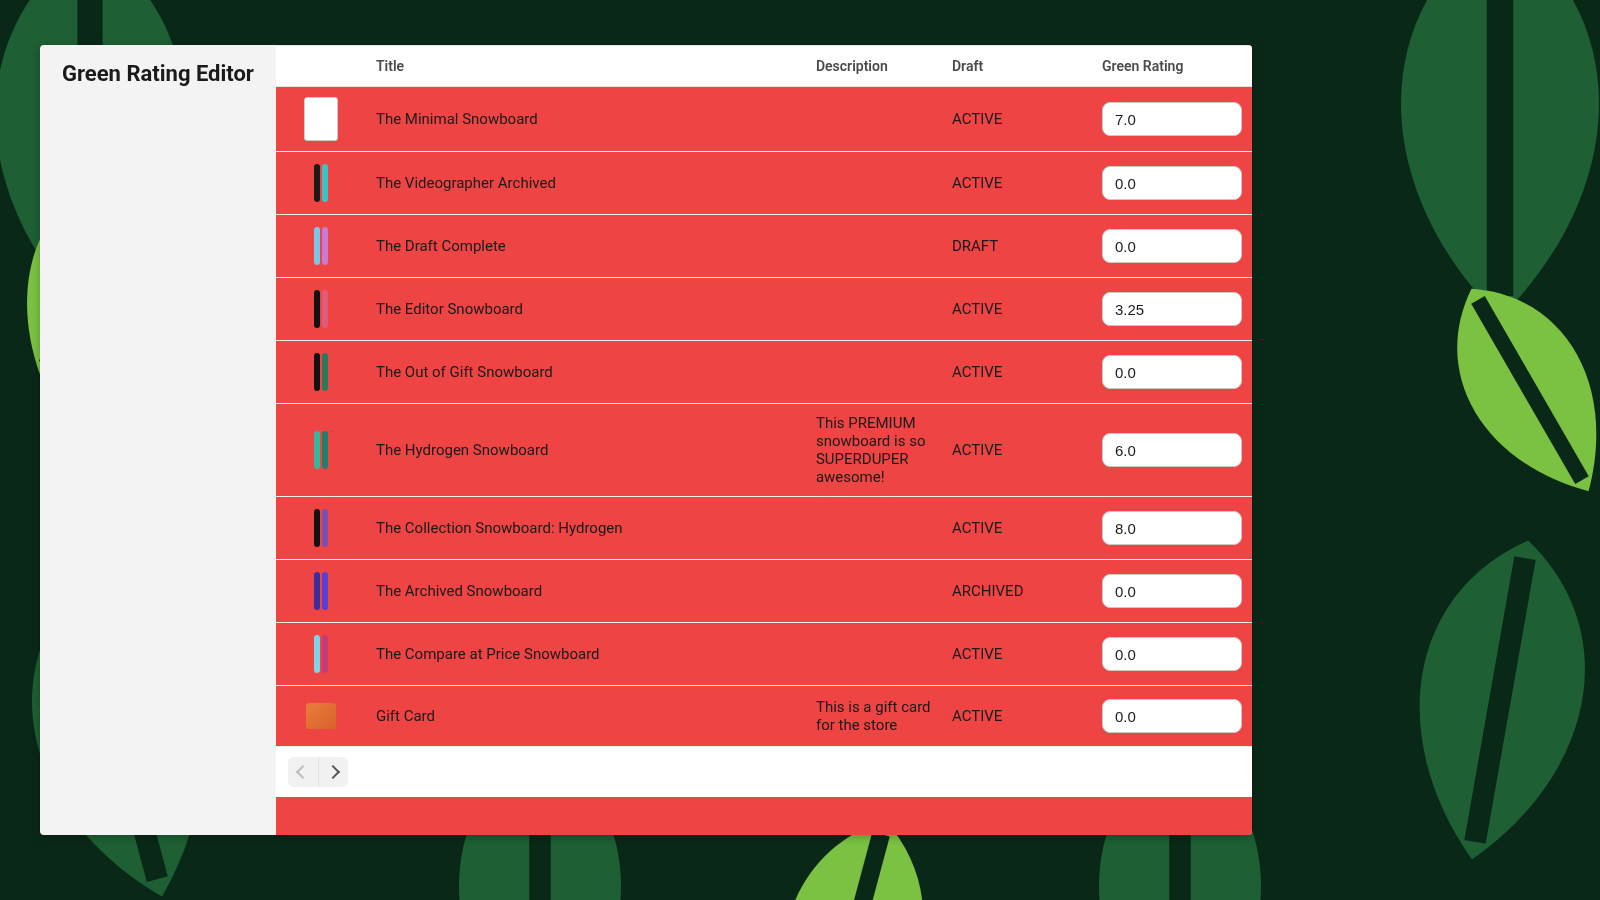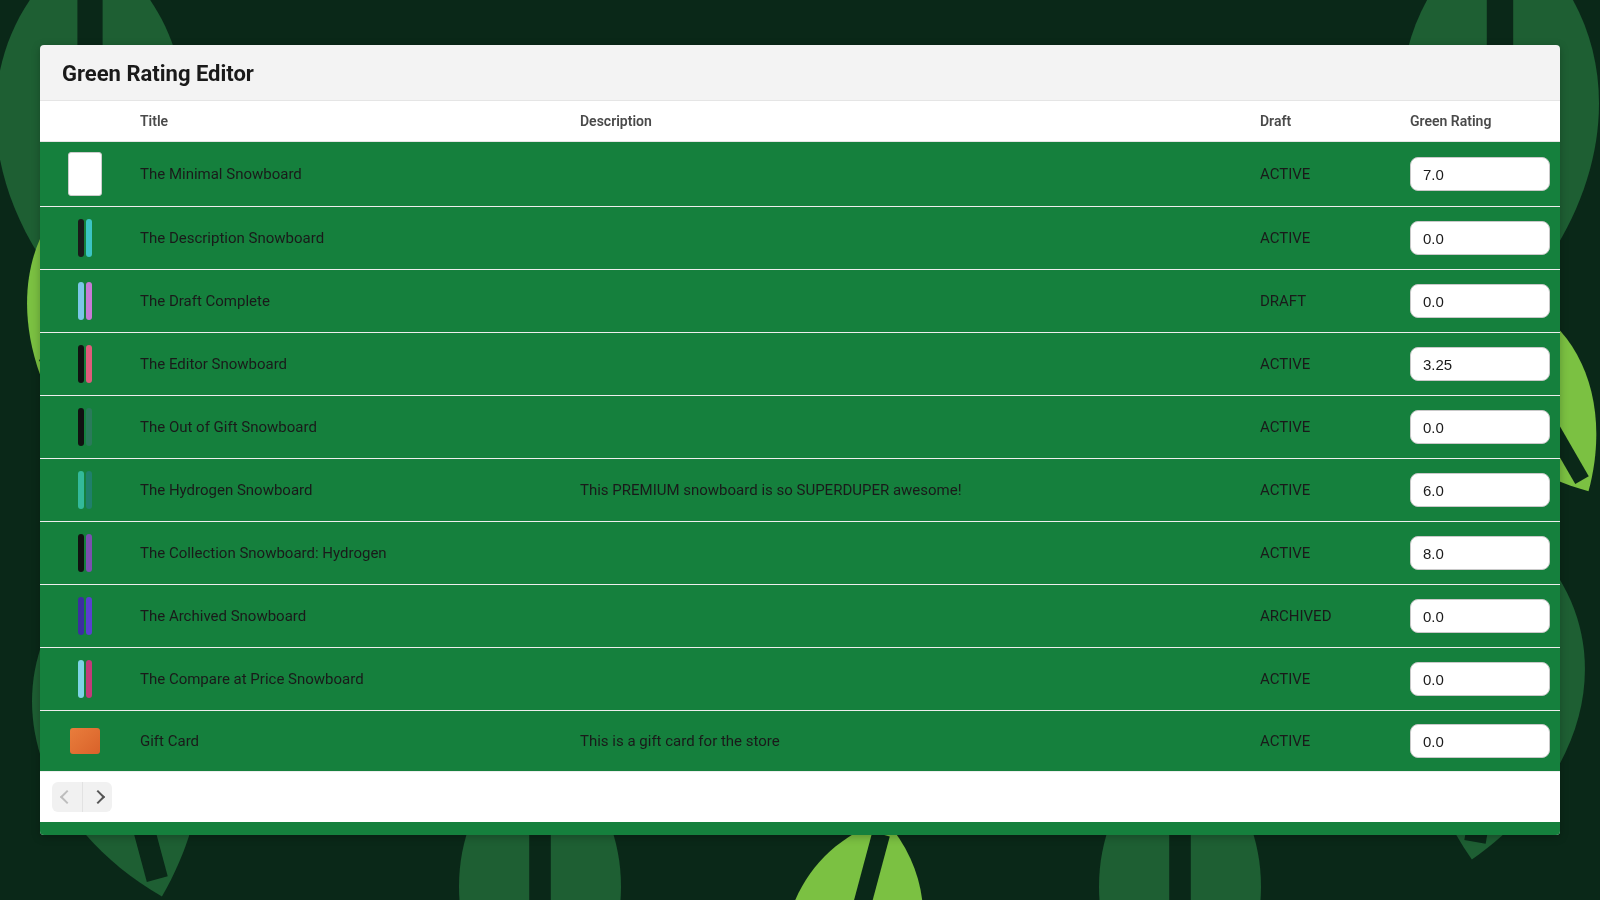--- a/index.html
+++ b/index.html
@@ -9,33 +9,33 @@
   
   .bg { position: absolute; inset: 0; overflow: hidden; z-index: 0; }
   .leaf { position: absolute; }
   .leaf.dark  { fill: #1e5f33; }
   .leaf.light { fill: #7bc142; }
   .stem { stroke: #0a2818; stroke-width: 6; fill: none; }
 
   .panel {
     position: absolute;
     left: 40px; top: 45px;
-    width: 1520px; height: 790px;
+    width: 1212px; height: 790px;
     background: #f3f3f3;
     border-radius: 4px;
     box-shadow: 0 2px 8px rgba(0,0,0,.25);
-    display: flex; flex-direction: column;
+    display: flex; 
     z-index: 1;
     overflow: hidden;
   }
   .page-title {
     font-size: 22px; font-weight: 700; color: #1a1a1a;
     padding: 16px 22px 14px;
   }
-  .table-wrap { flex: 1; background: #15803d; overflow: hidden; border-top: 1px solid #e5e5e5; }
+  .table-wrap { flex: 1; background: #ef4444; overflow: hidden; border-top: 1px solid #e5e5e5; }
   table { width: 100%; border-collapse: collapse; table-layout: fixed; }
   thead th {
     text-align: left; font-size: 14px; font-weight: 600; color: #4a4a4a;
     padding: 12px 10px; border-bottom: 1px solid #e5e5e5; background: #fff;
   }
   tbody td {
     padding: 10px 10px; border-bottom: 1px solid #eee; font-size: 15px; color: #1a1a1a;
     vertical-align: middle; height: 61px;
   }
   .col-thumb  { width: 90px; }
@@ -151,21 +151,21 @@
             <td>ACTIVE</td>
             <td><input type="text" class="rating-input" value="7.0" style=""></td>
           </tr>
           <tr>
             <td>
               <div class="thumb">
                 <span class="board" style="background: rgb(26, 26, 26);"></span>
                 <span class="board" style="background: rgb(60, 196, 196);"></span>
               </div>
             </td>
-            <td>The Description Snowboard</td>
+            <td>The Videographer Archived</td>
             <td></td>
             <td>ACTIVE</td>
             <td><input type="text" class="rating-input" value="0.0" style=""></td>
           </tr>
           <tr>
             <td>
               <div class="thumb">
                 <span class="board" style="background: rgb(124, 198, 232);"></span>
                 <span class="board" style="background: rgb(199, 122, 214);"></span>
               </div>

